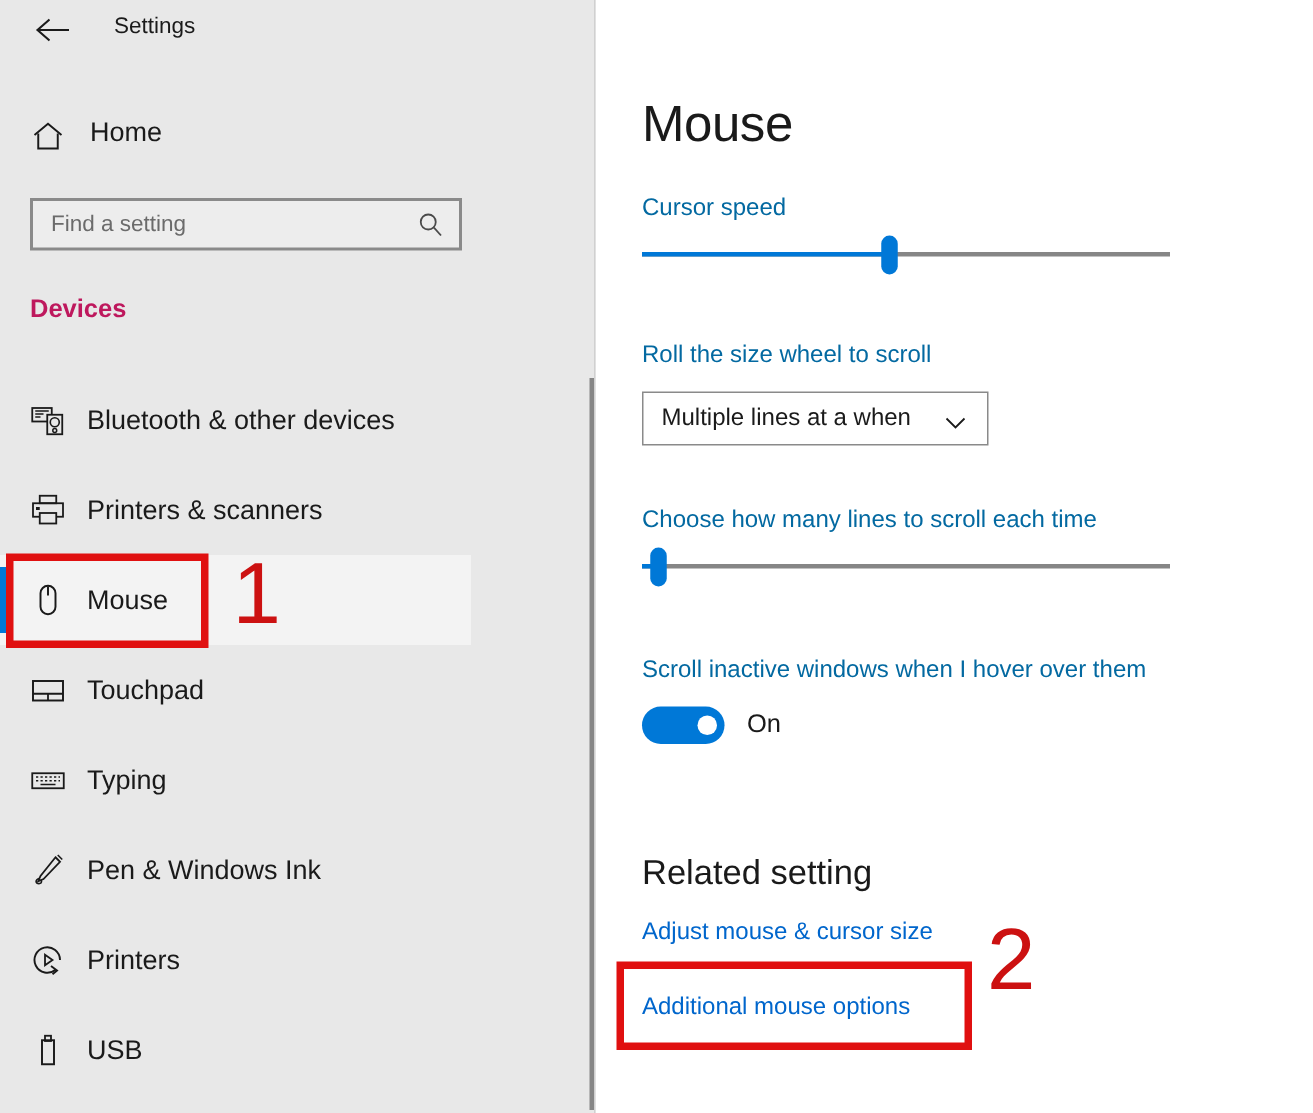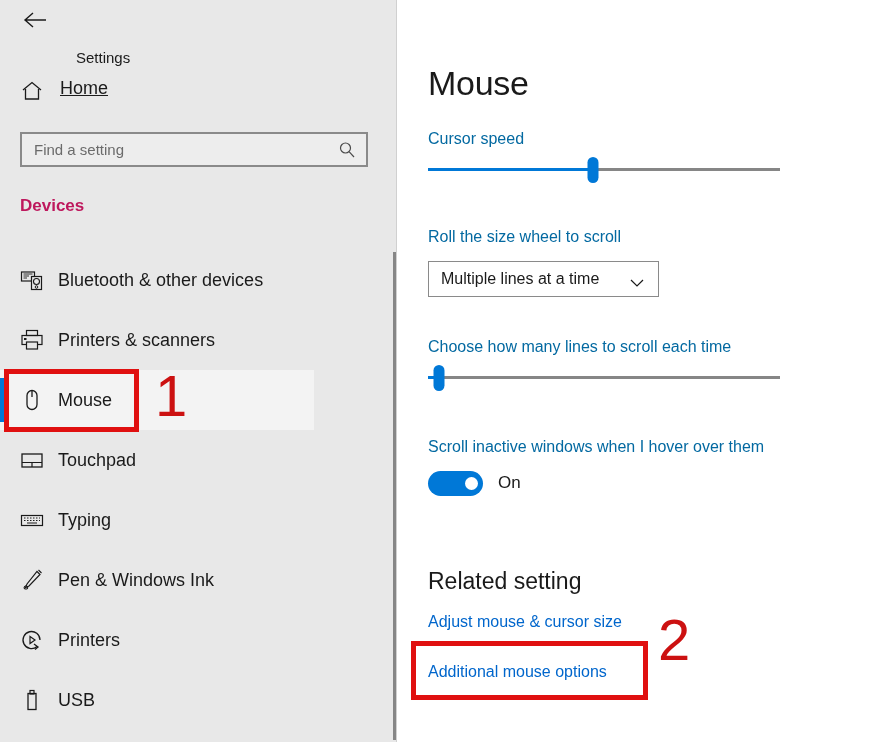--- a/index.html
+++ b/index.html
@@ -34,43 +34,42 @@
     left: 20px; top: 6px;
     width: 30px; height: 28px;
     display: flex; align-items: center; justify-content: center;
     cursor: pointer;
   }
   .app-title {
     position: absolute;
     left: 76px; top: 9px;
     font-size: 15px;
     color: #1a1a1a;
-    margin-top: 40px;
   }
 
   .home-row {
     position: absolute;
     left: 0; top: 70px;
     width: 397px; height: 42px;
     display: flex; align-items: center;
     cursor: pointer;
   }
   .home-icon {
     position: absolute; left: 20px; top: 9px;
     width: 24px; height: 24px;
   }
   .home-label {
     position: absolute; left: 60px; top: 8px;
-    font-size: 18px; color: #1a1a1a; text-decoration: underline;
+    font-size: 18px; color: #1a1a1a;
   }
 
   .search-box {
     position: absolute;
     left: 20px; top: 132px;
-    width: 348px; height: 35px;
+    width: 288px; height: 35px;
     background: #ededed;
     border: 2px solid #8a8a8a;
     display: flex; align-items: center;
     cursor: text;
   }
   .search-input {
     border: none; outline: none; background: transparent;
     font-family: "Liberation Sans", sans-serif;
     font-size: 15px; color: #5a5a5a;
     padding-left: 12px;
@@ -388,21 +387,21 @@
 
   <div class="slider" id="slider-cursor-speed" style="left:428px; top:155px; width:352px;">
     <div class="track-bg"></div>
     <div class="track-fill" style="width: 47%;"></div>
     <div class="thumb" style="left: 47%;"></div>
   </div>
 
   <div class="field-label" style="left:428px; top:228px;">Roll the size wheel to scroll</div>
 
   <div class="dropdown">
-    <span class="dd-text">Multiple lines at a time</span>
+    <span class="dd-text">Multiple lines at a when</span>
     <span class="dd-chevron">
       <svg width="14" height="10" viewBox="0 0 14 10">
         <path d="M1 2 L7 8 L13 2" stroke="#1a1a1a" stroke-width="1.2" fill="none"></path>
       </svg>
     </span>
   </div>
 
   <div class="field-label" style="left:428px; top:338px;">Choose how many lines to scroll each time</div>
 
   <div class="slider" id="slider-lines" style="left:428px; top:363px; width:352px;">

